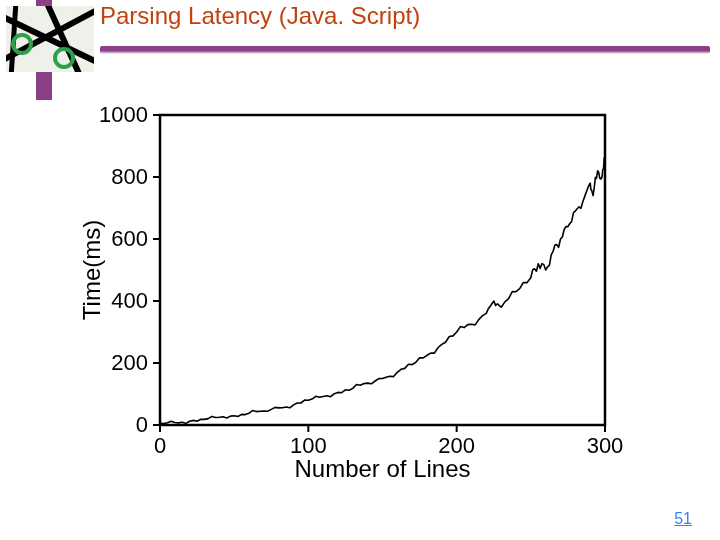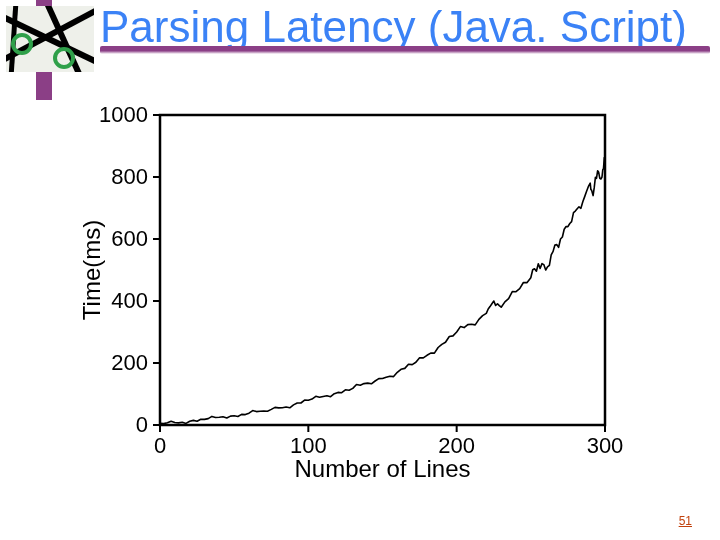--- a/index.html
+++ b/index.html
@@ -27,22 +27,22 @@
     overflow: hidden;
   }
   .title-bar {
     position: absolute;
     left: 100px;
     top: 2px;
     right: 10px;
     height: 56px;
   }
   .title-text {
-    font-size: 44px;
-    color: #3b82f6;
+    font-size: 24px;
+    color: #c2410c;
     letter-spacing: 0px;
     white-space: nowrap;
   }
   .title-underline {
     position: absolute;
     left: 0;
     right: 0;
     top: 44px;
     height: 8px;
     background: linear-gradient(to bottom, #8b3f86 0%, #8b3f86 60%, rgba(0,0,0,0) 100%);
@@ -64,22 +64,22 @@
     height: 390px;
     background: #fff;
   }
   .chart-svg {
     display: block;
   }
   .page-num {
     position: absolute;
     right: 28px;
     bottom: 12px;
-    font-size: 12px;
-    color: #c2410c;
+    font-size: 16px;
+    color: #3b82f6;
     text-decoration: underline;
   }
 </style>
 </head>
 <body>
 
 <div class="slide">
 
   <div class="left-rail"></div>
 

